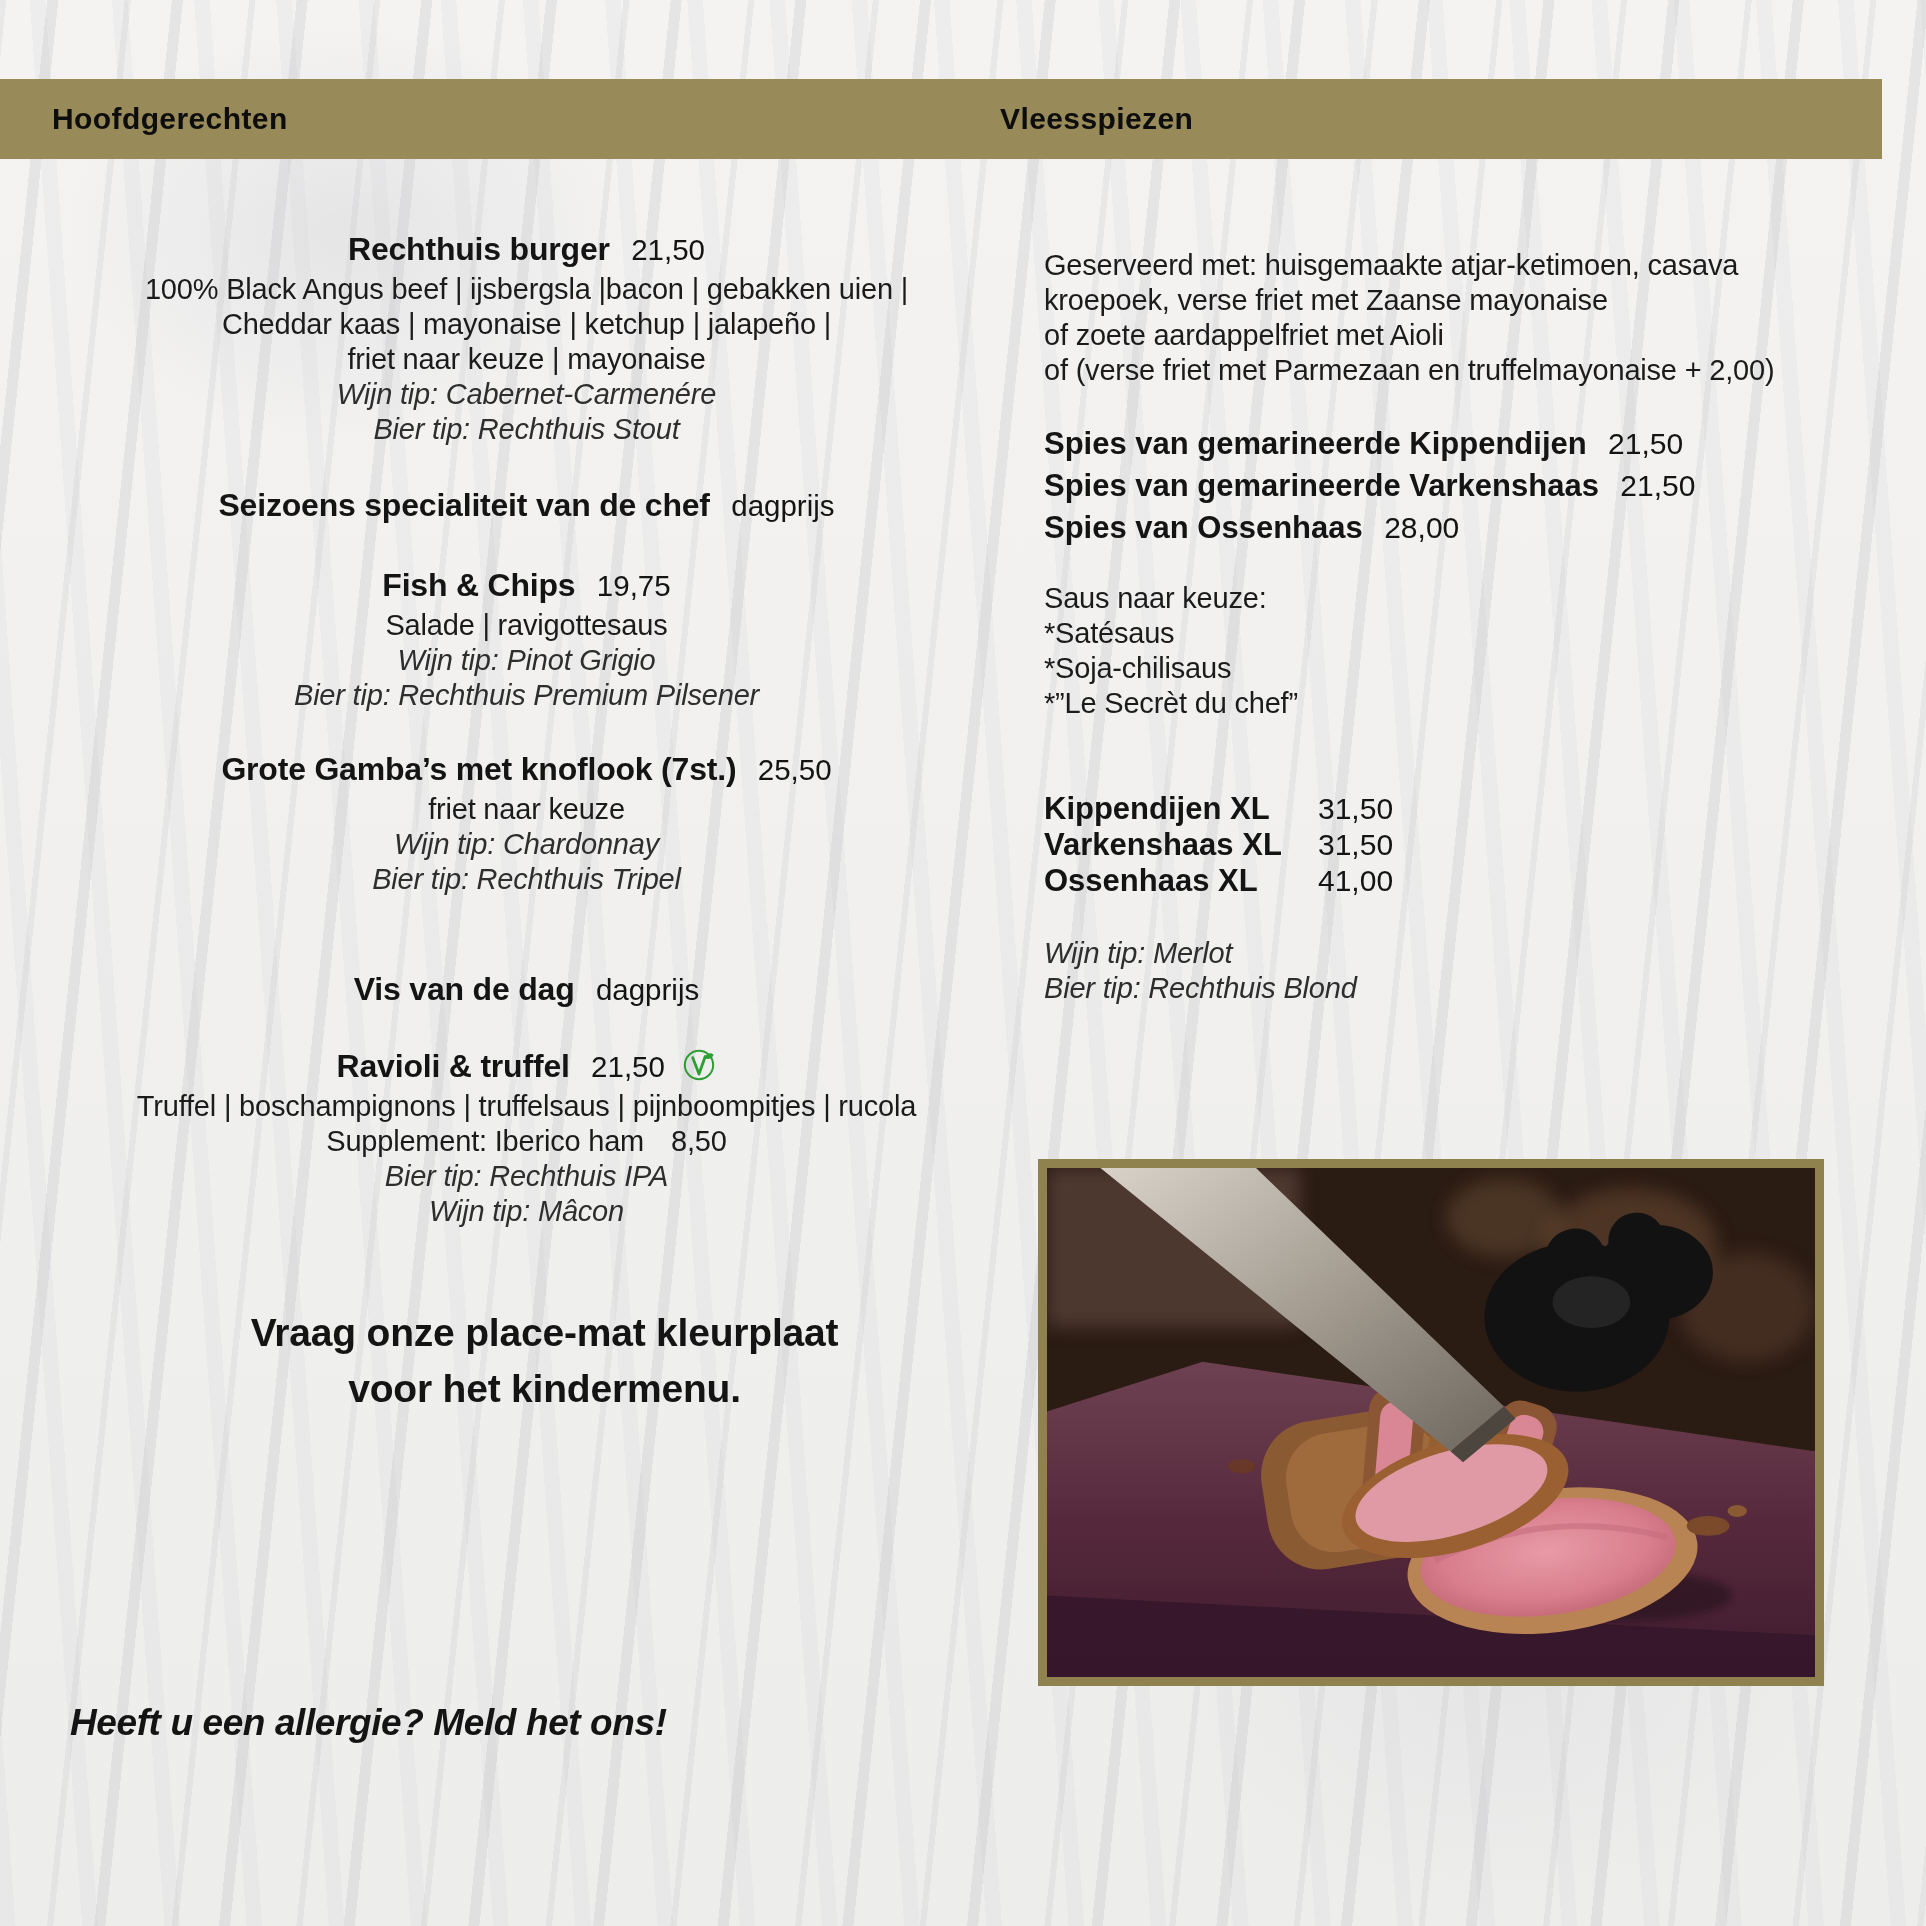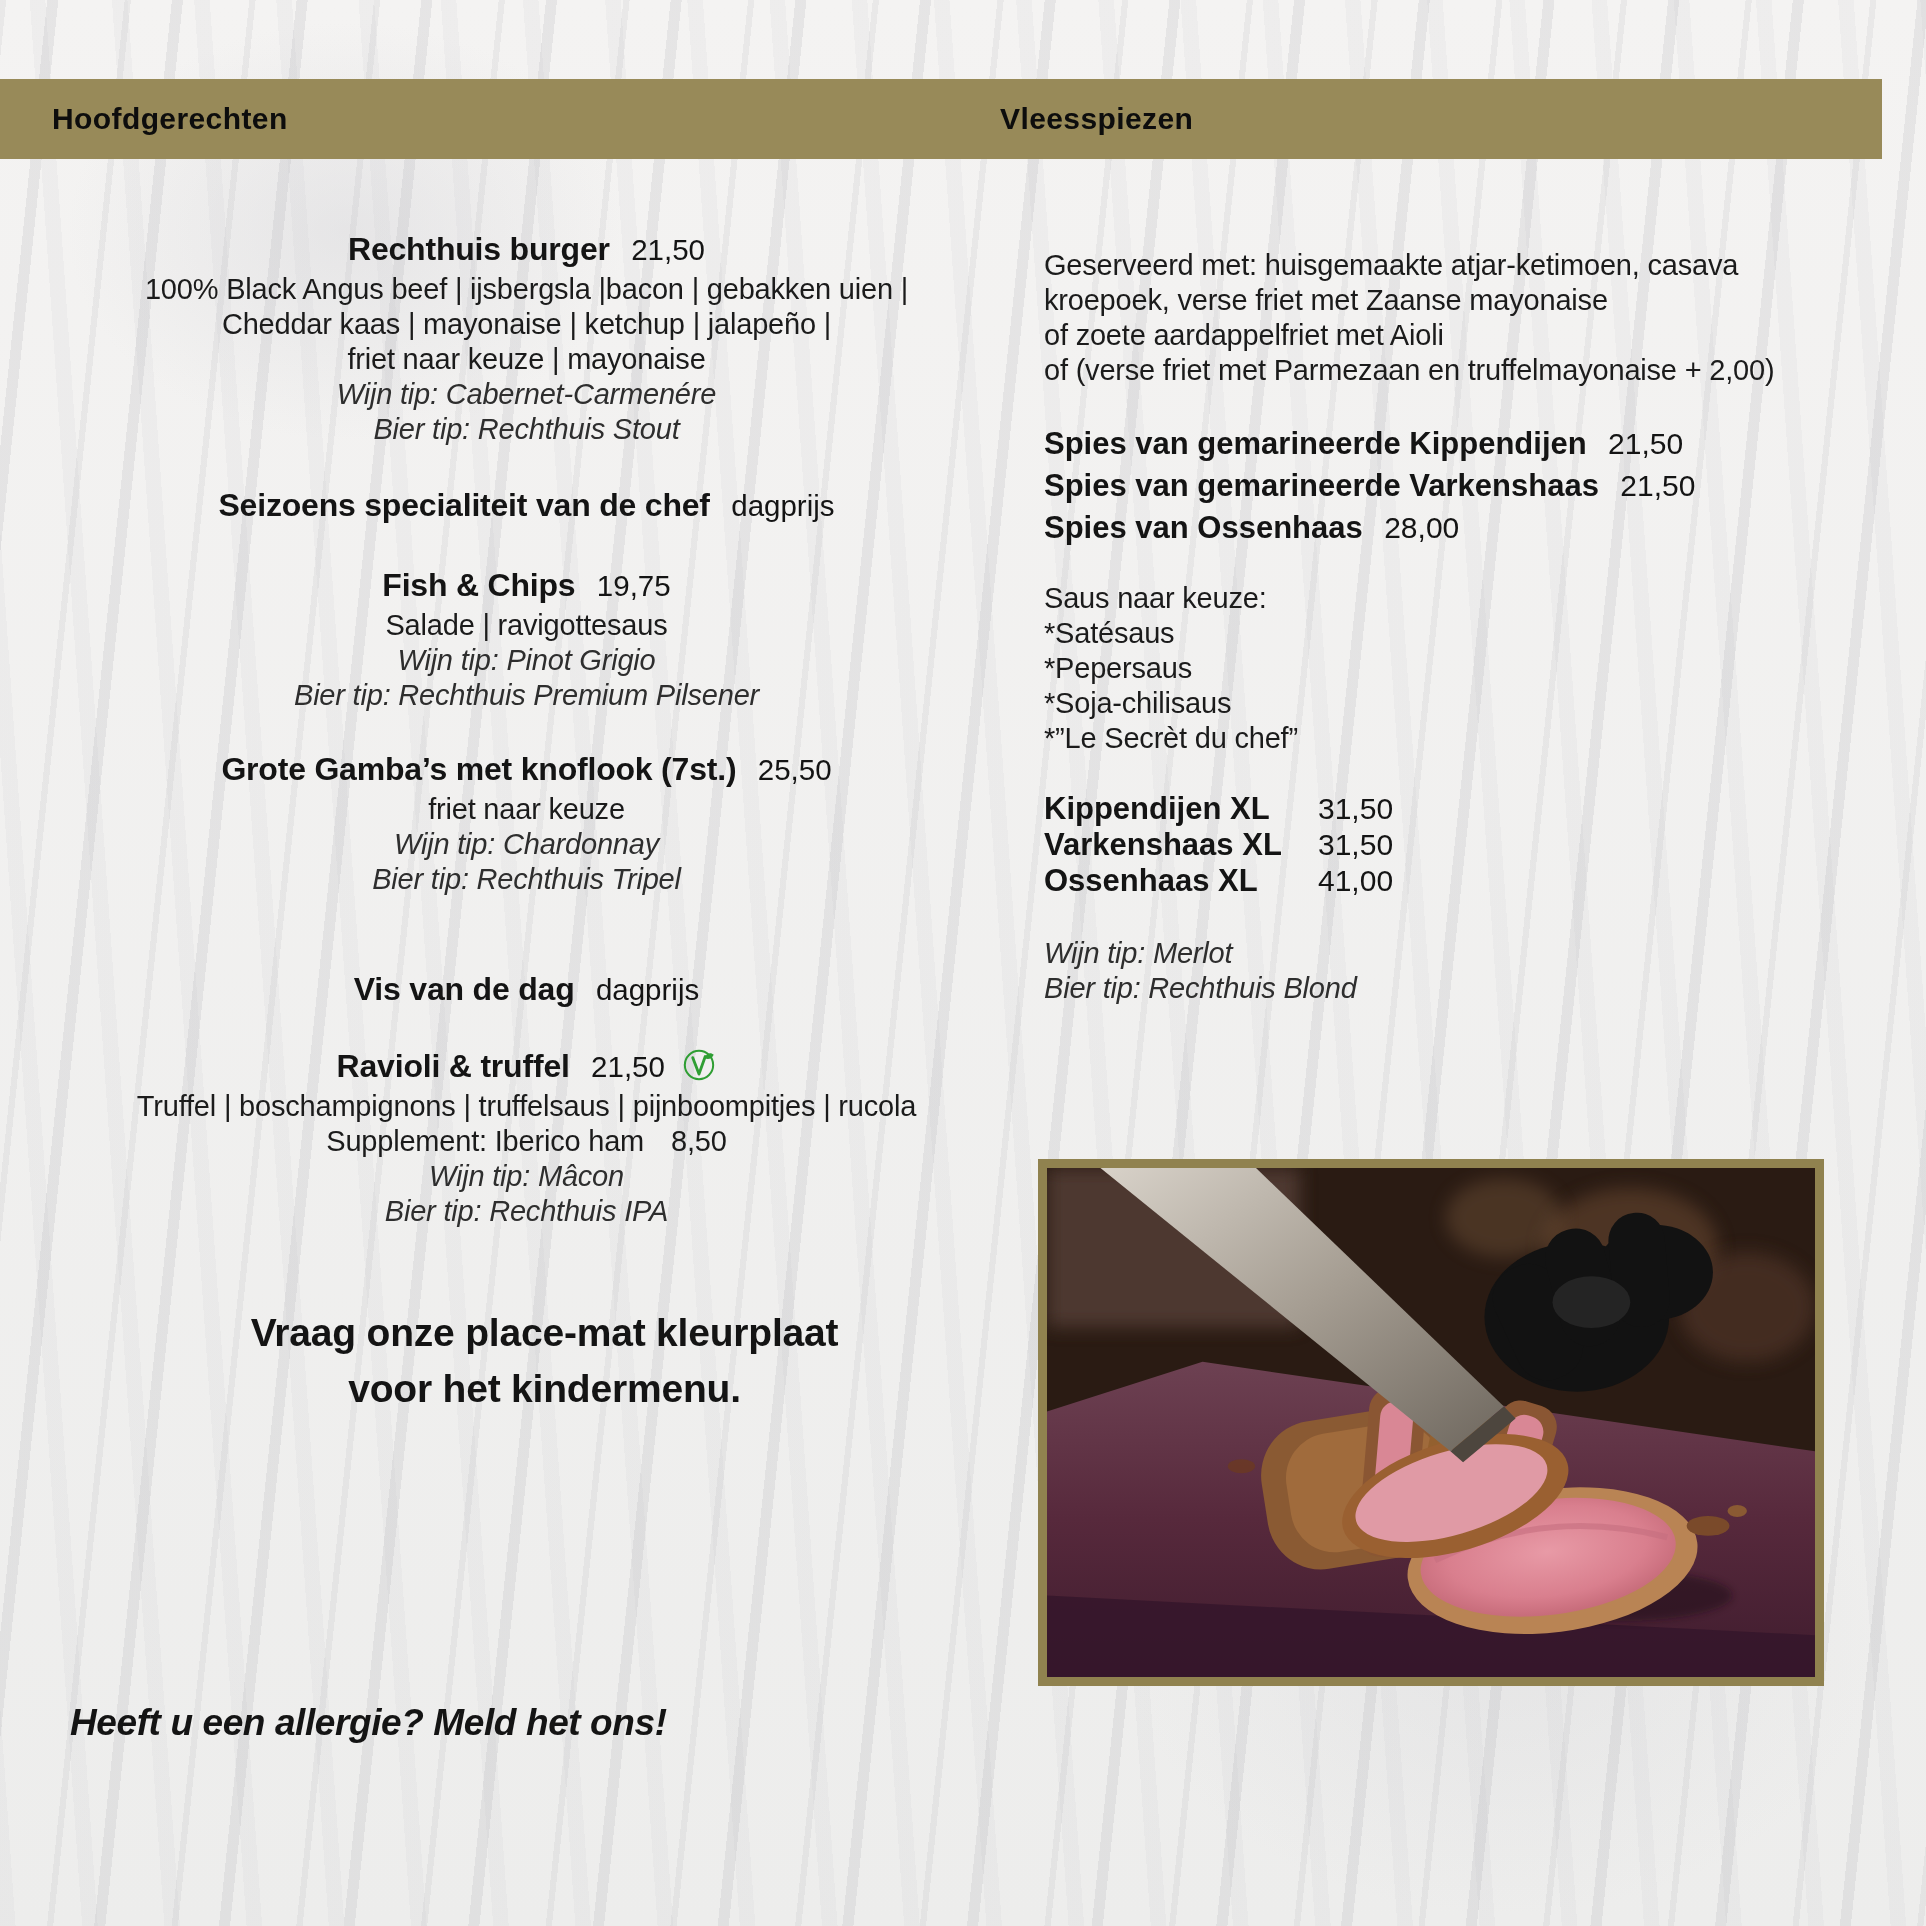--- a/index.html
+++ b/index.html
@@ -102,22 +102,22 @@
     <span>Ravioli &amp; truffel</span><span class="price">21,50</span><span class="veg-badge"><svg viewBox="0 0 60 60">
           <circle cx="30" cy="30" r="25" fill="none" stroke="#2f9e33" stroke-width="3.5"></circle>
           <path d="M19 17 L30 46 L41 15" fill="none" stroke="#2f9e33" stroke-width="5" stroke-linecap="round" stroke-linejoin="round"></path>
           <path d="M41 15 C45 8 52 8 56 12 C53 19 46 21 40 18 Z" fill="#2f9e33"></path>
         </svg></span>
   </div>
   <div class="desc">Truffel | boschampignons | truffelsaus | pijnboompitjes | rucola</div>
   <div class="desc">
     <span>Supplement: Iberico ham</span><span class="supp-price">8,50</span>
   </div>
+  <div class="tip">Bier tip: Rechthuis IPA</div>
   <div class="tip">Wijn tip: Mâcon</div>
-  <div class="tip">Bier tip: Rechthuis IPA</div>
 </div>
 
 <div class="col-left abs note" style="top:1305px;left:67px">
   <div>Vraag onze place-mat kleurplaat</div>
   <div>voor het kindermenu.</div>
 </div>
 
 <div class="abs allergy" style="top:1702px;left:70px">Heeft u een allergie? Meld het ons!</div>
 
 <div class="col-right abs" style="top:248px">
@@ -135,21 +135,20 @@
     <span class="skewer-name">Spies van gemarineerde Varkenshaas</span><span class="skewer-price">21,50</span>
   </div>
   <div class="skewer-row">
     <span class="skewer-name">Spies van Ossenhaas</span><span class="skewer-price">28,00</span>
   </div>
 </div>
 
 <div class="col-right abs" style="top:581px">
   <div class="desc">Saus naar keuze:</div>
   <div class="desc">*Satésaus</div>
-  <div class="desc">*Pepersaus</div>
   <div class="desc">*Soja-chilisaus</div>
   <div class="desc">*”Le Secrèt du chef”</div>
 </div>
 
 <div class="col-right abs" style="top:791px">
   <div class="xl-row">
     <span class="xl-name">Kippendijen XL</span><span class="xl-price">31,50</span>
   </div>
   <div class="xl-row">
     <span class="xl-name">Varkenshaas XL</span><span class="xl-price">31,50</span>

